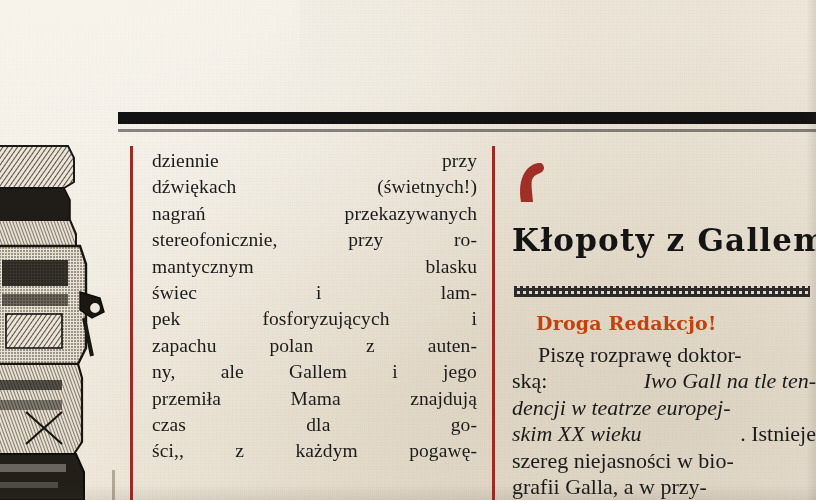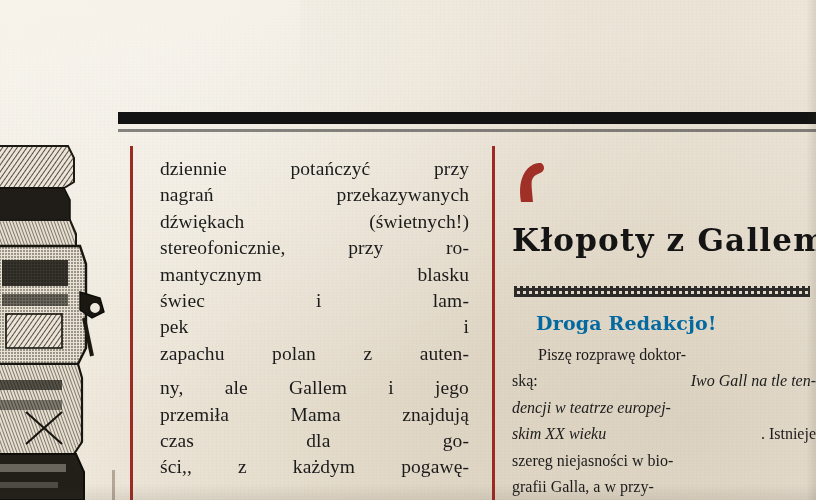--- a/index.html
+++ b/index.html
@@ -89,21 +89,21 @@
   #col1 {
     position: absolute;
     left: 152px;
     top: 148px;
     width: 325px;
     color: #1b1b1b;
     font-size: 19.5px;
     line-height: 26.4px;
     letter-spacing: 0.1px;
   }
-  #col1 p { margin: 8px; }
+  #col1 p { margin: 0; }
 
   
   .line {
     display: flex;
     justify-content: space-between;
     white-space: pre;
   }
   .line.last { justify-content: flex-start; }
 
   #horse-icon {
@@ -140,29 +140,29 @@
   }
 
   #subhead {
     position: absolute;
     left: 536px;
     top: 312px;
     font-family: "DejaVu Serif", serif;
     font-weight: bold;
     font-size: 19px;
     letter-spacing: .2px;
-    color: #0369a1;
+    color: #c2410c;
   }
 
   #col2-body {
     position: absolute;
     left: 512px;
     top: 342px;
     width: 304px;
-    font-size: 16px;
+    font-size: 22px;
     line-height: 26.4px;
     color: #1b1b1b;
   }
   #col2-body i, #col2-body em { font-style: italic; }
 
   
   #bottom-fade {
     position: absolute;
     left: 0; bottom: 0; width: 816px; height: 16px;
     background: linear-gradient(to bottom, rgba(0,0,0,0) 0%, rgba(60,50,40,0.10) 100%);
@@ -225,27 +225,27 @@
   </svg>
 
   <div id="top-rule"></div>
   <div id="top-rule-thin"></div>
   <div id="vrule-left" class="vrule-red"></div>
   <div id="vrule-mid" class="vrule-red"></div>
   <div id="vrule-gutter"></div>
 
   <div id="col1">
     <p>
-      <span class="line"><span>dziennie</span><span>potańczyć</span><span>przy</span></span>
+      <span class="line"><span>dziennie</span><span>przy</span></span>
+      <span class="line"><span>dźwiękach</span><span>(świetnych!)</span></span>
       <span class="line"><span>nagrań</span><span>przekazywanych</span></span>
-      <span class="line"><span>dźwiękach</span><span>(świetnych!)</span></span>
       <span class="line"><span>stereofonicznie,</span><span>przy</span><span>ro-</span></span>
       <span class="line"><span>mantycznym</span><span>blasku</span></span>
       <span class="line"><span>świec</span><span>i</span><span>lam-</span></span>
-      <span class="line"><span>pek</span><span>i</span></span>
+      <span class="line"><span>pek</span><span>fosforyzujących</span><span>i</span></span>
       <span class="line"><span>zapachu</span><span>polan</span><span>z</span><span>auten-</span></span>
     </p>
     <p>
       <span class="line"><span>ny,</span><span>ale</span><span>Gallem</span><span>i</span><span>jego</span></span>
       <span class="line"><span>przemiła</span><span>Mama</span><span>znajdują</span></span>
       <span class="line"><span>czas</span><span>dla</span><span>go-</span></span>
       <span class="line"><span>ści,,</span><span>z</span><span>każdym</span><span>pogawę-</span></span>
 
     </p>
   </div>

